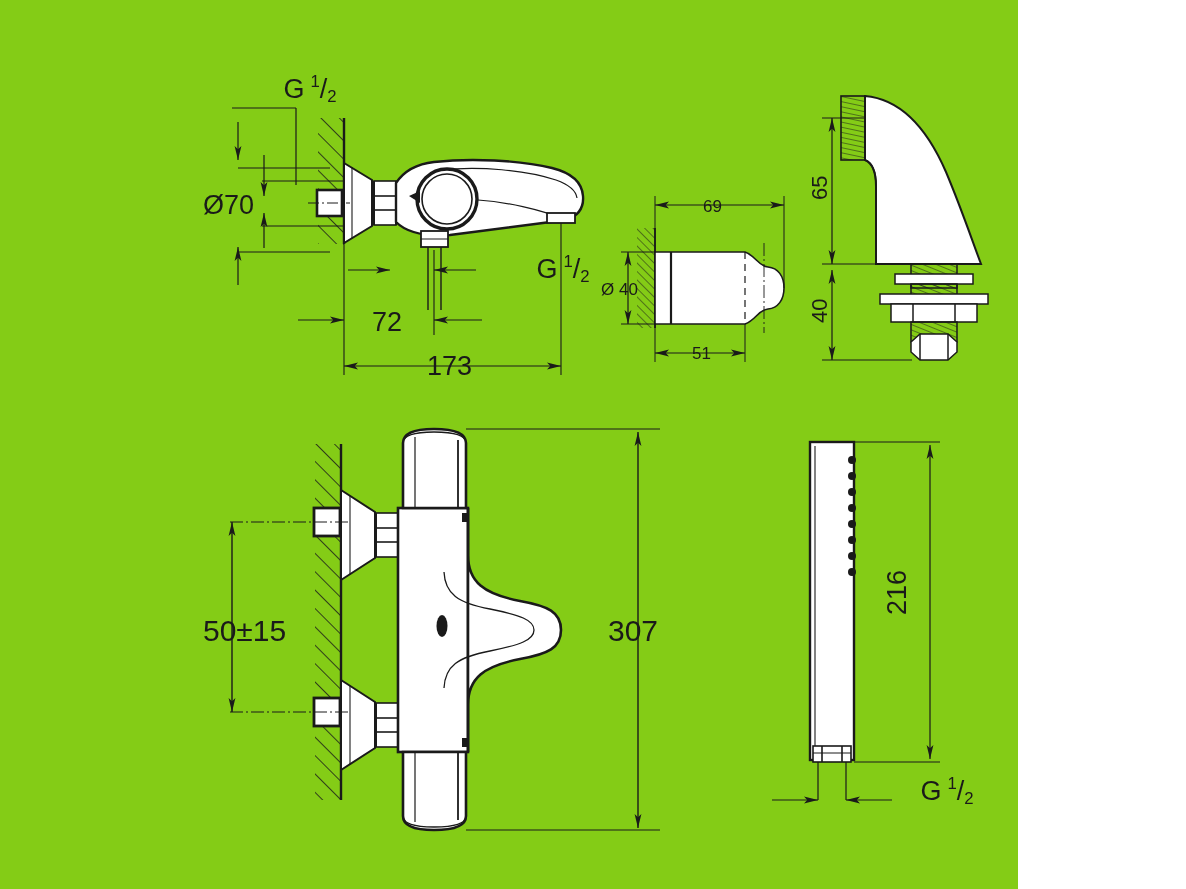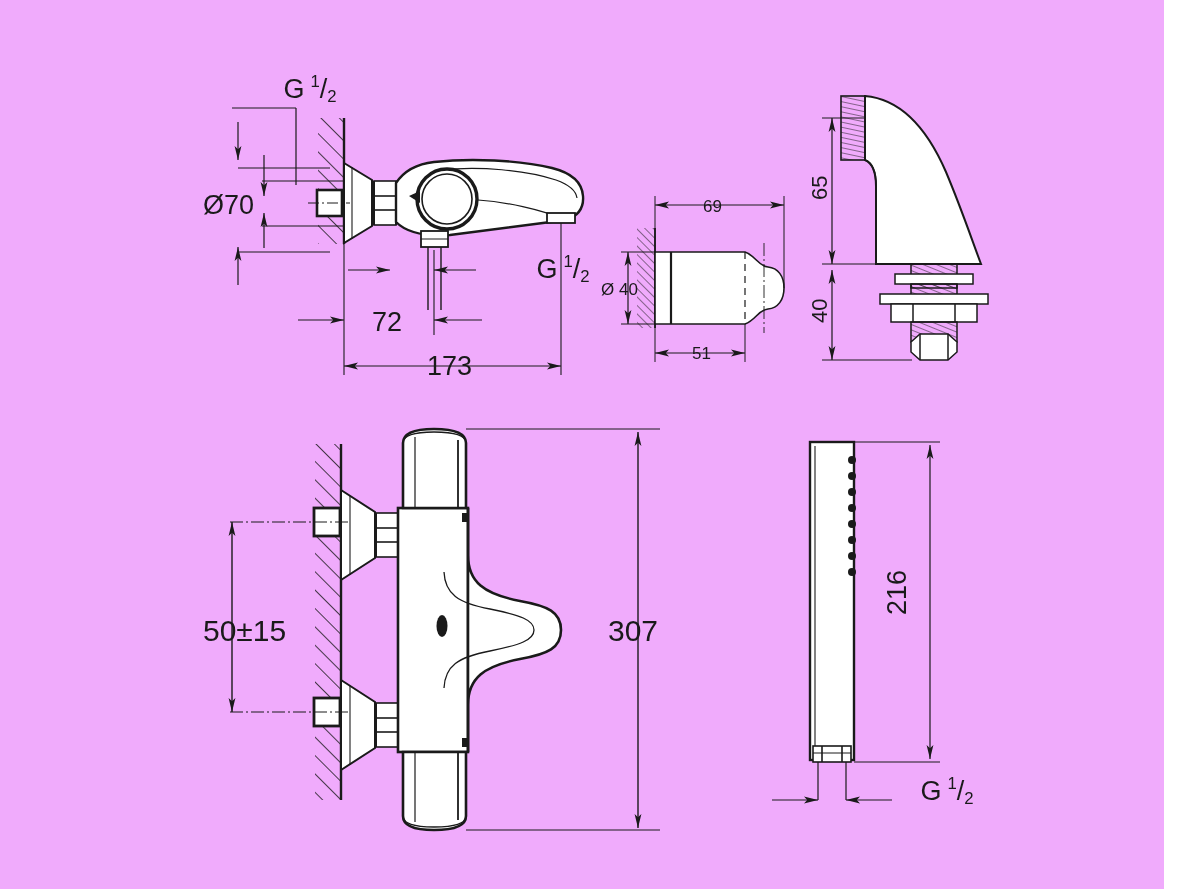--- a/index.html
+++ b/index.html
@@ -1,17 +1,17 @@
 <!DOCTYPE html>
 <html><head>
 <meta charset="utf-8">
 <style>
   html,body{margin:0;padding:0;background:#fff;}
   body{width:1186px;height:889px;font-family:"Liberation Sans",sans-serif;color:#1a1a1a;}
-  #sheet{position:relative;width:1164px;height:889px;overflow:hidden;background:#f0abfc;text-align:center;}
+  #sheet{position:relative;width:1018px;height:889px;overflow:hidden;background:#84cc16;text-align:center;}
   svg{display:block;}
   .dimtext{font-family:"Liberation Sans",sans-serif;font-size:27px;fill:#1a1a1a;}
   .dimtext-sm{font-family:"Liberation Sans",sans-serif;font-size:17px;fill:#1a1a1a;}
   .dimtext-md{font-family:"Liberation Sans",sans-serif;font-size:22px;fill:#1a1a1a;}
   .frac-num{font-size:0.62em;}
   text{white-space:pre;}
 </style>
 </head>
 <body>
 

